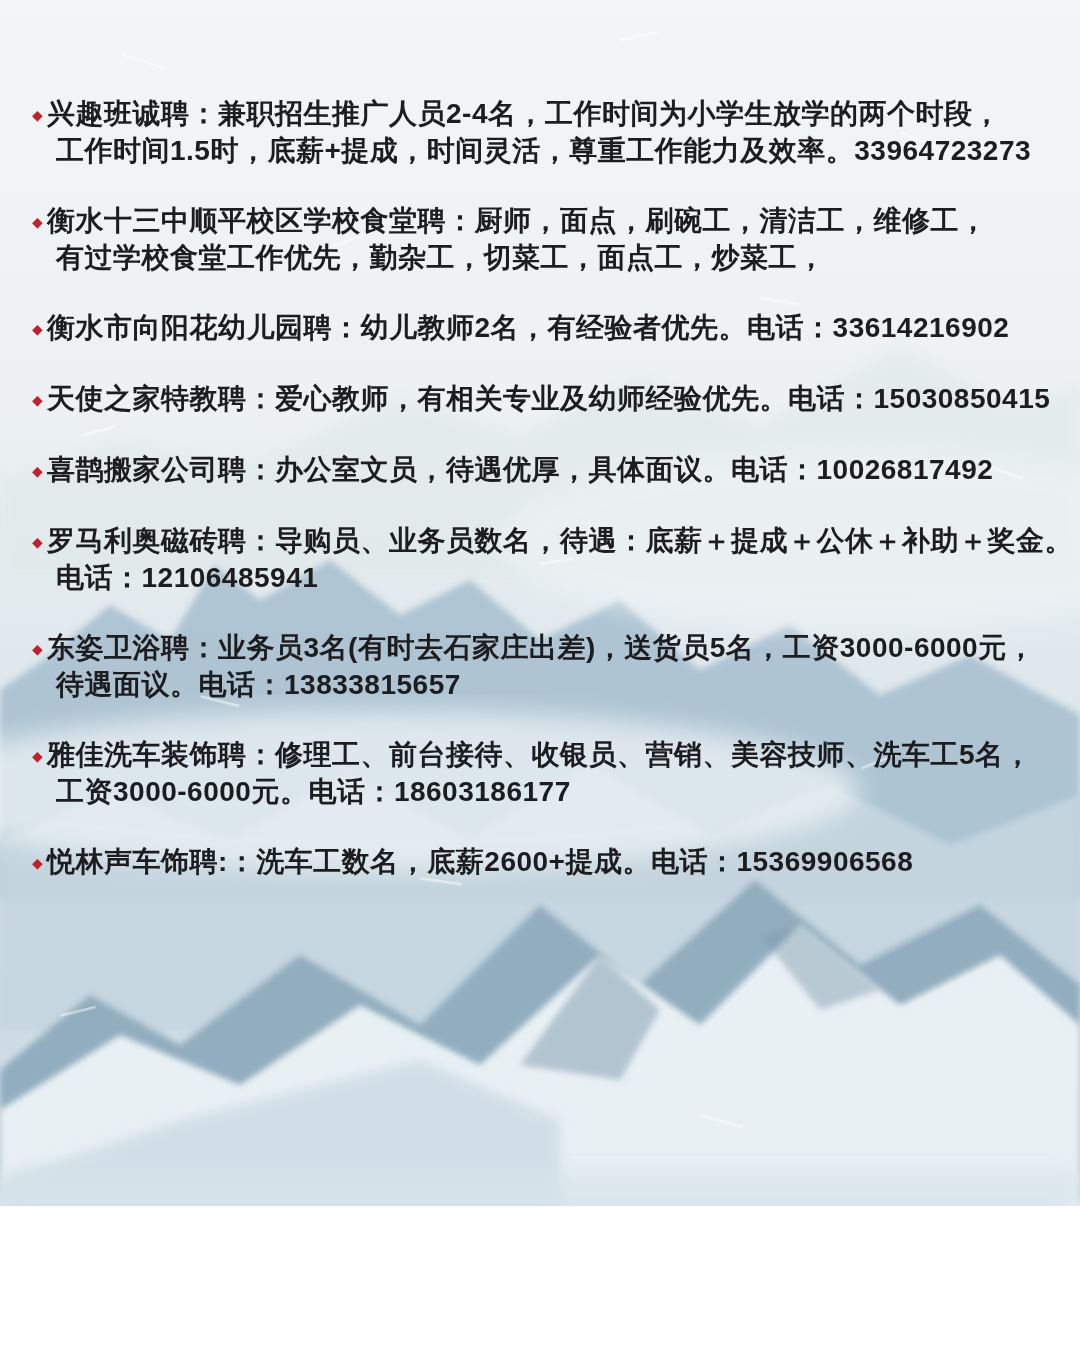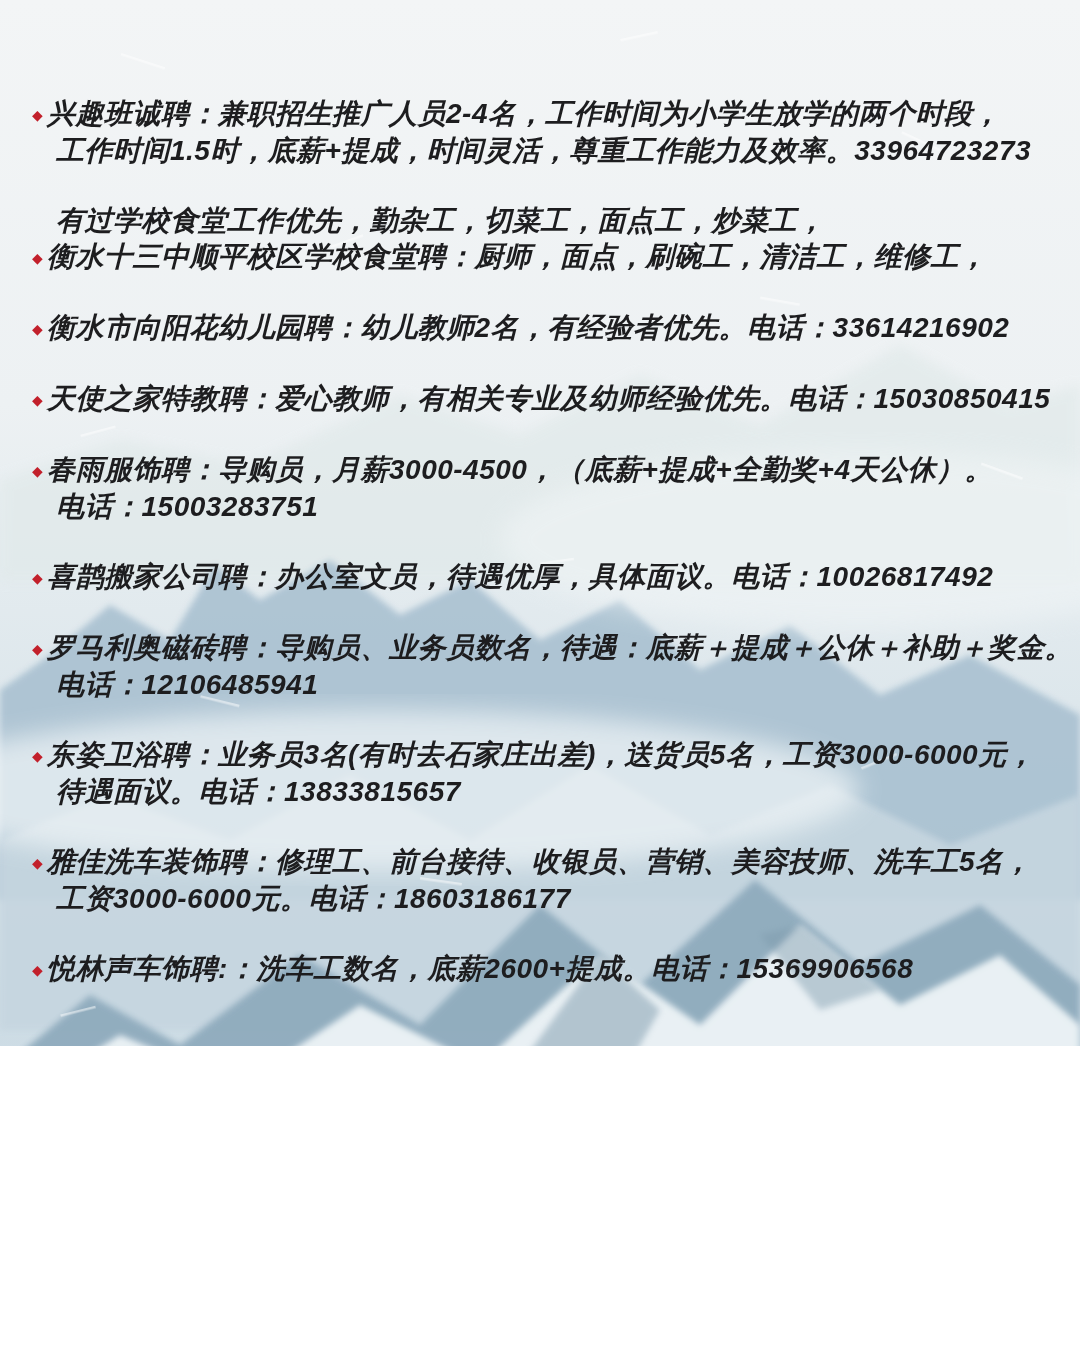--- a/index.html
+++ b/index.html
@@ -1,19 +1,19 @@
 <!DOCTYPE html>
 <html><head>
 <meta charset="utf-8">
 <style>
   html,body { margin:0; padding:0; }
   body { font-family:"Liberation Sans","DejaVu Sans",sans-serif; }
   .page {
-    position:relative; width:1080px; height:1046px;
-    overflow:hidden; background:#eef1f3;font-style:italic;
+    position:relative; width:1080px; height:1206px;
+    overflow:hidden; background:#eef1f3;
   }
   .bg { position:absolute; left:0; top:0; width:1080px; height:1350px; }
 
   .content { position:absolute; left:32px; top:96px; width:1016px; z-index:2; }
   .listing { margin:0 0 34px 0; font-size:28px; line-height:36px; font-weight:bold; color:#1d1d1f; }
   .line { padding-left:24px; white-space:nowrap; letter-spacing:0.5px; }
   .line.first { padding-left:0; }
   .bullet {
     display:inline-block; width:15px; font-size:14px; color:#c2202b;
     vertical-align:3px; letter-spacing:0;
@@ -94,36 +94,34 @@
   </svg>
 
   <div class="content">
 
     <div class="listing">
       <div class="line first"><span class="bullet">◆</span><span>兴趣班诚聘：兼职招生推广人员2-4名，工作时间为小学生放学的两个时段，</span></div>
       <div class="line">工作时间1.5时，底薪+提成，时间灵活，尊重工作能力及效率。33964723273</div>
     </div>
 
     <div class="listing">
+      <div class="line first"><span class="bullet">◆</span><span>衡水十三中顺平校区学校食堂聘：厨师，面点，刷碗工，清洁工，维修工，</span></div>
       <div class="line">有过学校食堂工作优先，勤杂工，切菜工，面点工，炒菜工，</div>
-      <div class="line first"><span class="bullet">◆</span><span>衡水十三中顺平校区学校食堂聘：厨师，面点，刷碗工，清洁工，维修工，</span></div>
     </div>
 
     <div class="listing">
       <div class="line first"><span class="bullet">◆</span><span>衡水市向阳花幼儿园聘：幼儿教师2名，有经验者优先。电话：33614216902</span></div>
     </div>
 
     <div class="listing">
       <div class="line first"><span class="bullet">◆</span><span>天使之家特教聘：爱心教师，有相关专业及幼师经验优先。电话：15030850415</span></div>
     </div>
 
 
     <div class="listing">
-      <div class="line first"><span class="bullet">◆</span><span>春雨服饰聘：导购员，月薪3000-4500，（底薪+提成+全勤奖+4天公休）。</span></div>
-      <div class="line">电话：15003283751</div>
     </div>
 
 
 
     <div class="listing">
       <div class="line first"><span class="bullet">◆</span><span>喜鹊搬家公司聘：办公室文员，待遇优厚，具体面议。电话：10026817492</span></div>
     </div>
 
     <div class="listing">
       <div class="line first"><span class="bullet">◆</span><span>罗马利奥磁砖聘：导购员、业务员数名，待遇：底薪＋提成＋公休＋补助＋奖金。</span></div>

